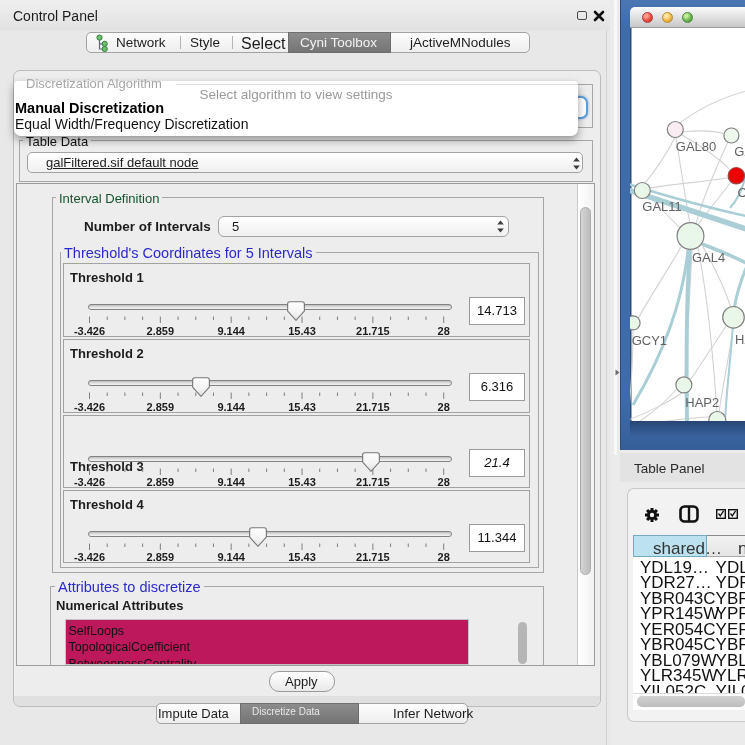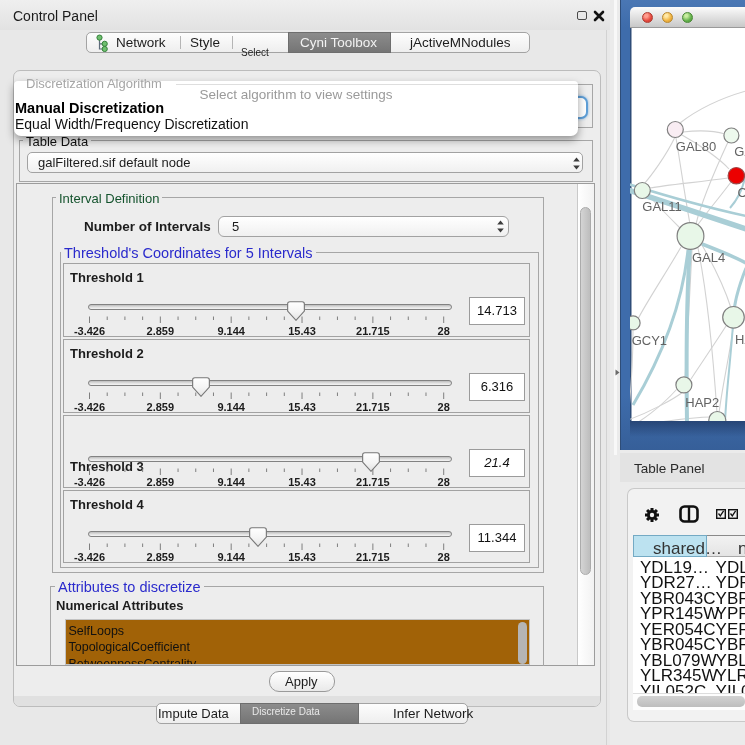--- a/index.html
+++ b/index.html
@@ -37,33 +37,33 @@
 <div class="abs" style="left:180px;top:36px;width:1px;height:13px;background:#b5b5b5;"></div>
 <div class="abs" style="left:232px;top:36px;width:1px;height:13px;background:#b5b5b5;"></div>
 <svg class="abs" style="left:96px;top:33px;" width="13" height="19" viewBox="0 0 13 19">
  <path d="M3.5,5 L3.5,16.5 M3.5,10.8 L8,10.8 M3.5,16 L8,16" stroke="#5d6b7a" stroke-width="1.2" fill="none"></path>
  <circle cx="3.5" cy="4.6" r="2.6" fill="#6fbf6f" stroke="#34813a" stroke-width="1"></circle>
  <circle cx="8.7" cy="10.8" r="2.6" fill="#6fbf6f" stroke="#34813a" stroke-width="1"></circle>
  <circle cx="8.7" cy="16" r="2.6" fill="#6fbf6f" stroke="#34813a" stroke-width="1"></circle>
 </svg>
 <div class="abs" style="left:116px;top:35px;font-size:13.5px;color:#1c1c1c;">Network</div>
 <div class="abs" style="left:190px;top:35px;font-size:13.5px;color:#1c1c1c;">Style</div>
-<div class="abs" style="left:241px;top:35px;font-size:10px;color:#1c1c1c;margin-top:12px;">Select</div>
+<div class="abs" style="left:241px;top:35px;font-size:16px;color:#1c1c1c;">Select</div>
 <div class="abs" style="left:300px;top:35px;font-size:13.5px;color:#f2f2f2;">Cyni Toolbox</div>
 <div class="abs" style="left:402px;top:35px;font-size:13.5px;color:#1c1c1c;padding-left:8px;">jActiveMNodules</div>
 
 <div class="abs etch" style="left:19px;top:84px;width:572px;height:42px;"></div>
 <div class="gtitle" style="left:23px;top:76px;color:#a6a6a6;z-index:22;background:transparent;">Discretization Algorithm</div>
 <div class="abs" style="left:176px;top:84px;width:402px;height:1px;background:#dedede;z-index:22;"></div>
 <div class="abs" style="left:570px;top:96px;width:18px;height:23px;background:#fff;border:2px solid #5e9ed6;border-radius:0 7px 7px 0;box-sizing:border-box;box-shadow:0 0 3px #7fb0dd;"></div>
 
 <div class="abs etch" style="left:19px;top:140px;width:572px;height:40px;"></div>
 <div class="gtitle" style="left:23px;top:134px;color:#111;">Table Data</div>
 <div class="abs" style="left:27px;top:152px;width:556px;height:21px;background:linear-gradient(#ffffff,#f0f0f0);border:1px solid #a2a2a2;border-radius:5px;box-sizing:border-box;"></div>
-<div class="abs t13" style="left:38px;top:155px;">galFiltered.sif default node</div>
+<div class="abs t13" style="left:46px;top:155px;text-decoration:underline;">galFiltered.sif default node</div>
 <svg class="abs" style="left:572px;top:157px;" width="9" height="13" viewBox="0 0 9 13">
  <path d="M4.5,0.5 L7.8,4.6 L1.2,4.6 Z" fill="#3c3c3c"></path>
  <path d="M4.5,12.5 L7.8,8.4 L1.2,8.4 Z" fill="#3c3c3c"></path>
 </svg>
 
 <div class="abs" style="left:14px;top:81px;width:564px;height:55px;background:#fff;border-radius:4px 4px 7px 7px;box-shadow:0 4px 9px rgba(0,0,0,0.38);z-index:20;"></div>
 <div class="abs" style="left:14px;top:87px;width:564px;height:14px;font-size:13.5px;color:#9a9a9a;text-align:center;z-index:21;">Select algorithm to view settings</div>
 <div class="abs b" style="left:15px;top:100px;font-size:14.5px;color:#000;z-index:21;white-space:nowrap;">Manual Discretization</div>
 <div class="abs" style="left:15px;top:116px;font-size:14px;color:#111;z-index:21;white-space:nowrap;">Equal Width/Frequency Discretization</div>
 
@@ -266,21 +266,21 @@
         <stop offset="0.55" stop-color="#f4f4f4"></stop>
         <stop offset="1" stop-color="#e2e2e2"></stop>
       </linearGradient>
     </defs>
   </svg>
 <div class="vbox" style="left:469px;top:523.5px;">11.344</div>
 
 <div class="abs etch" style="left:50px;top:586px;width:492px;height:79px;border-bottom:none;"></div>
 <div class="gtitle" style="left:55px;top:579px;color:#2a2acc;font-size:14.5px;">Attributes to discretize</div>
 <div class="abs t13 b" style="left:56px;top:598px;">Numerical Attributes</div>
-<div class="abs" style="left:65px;top:619px;width:465px;height:46px;background:#a16207;border:1px solid #c3c3c3;box-sizing:border-box;overflow:hidden;">
+<div class="abs" style="left:65px;top:619px;width:404px;height:46px;background:#be185d;border:1px solid #c3c3c3;box-sizing:border-box;overflow:hidden;">
   <div style="position:absolute;left:2.5px;top:2.5px;font-size:12.5px;color:#111;line-height:16.5px;">SelfLoops<br>TopologicalCoefficient<br>BetweennessCentrality</div>
 </div>
 <div class="abs" style="left:518px;top:622px;width:9px;height:42px;background:#b5b5b5;border-radius:5px;"></div>
 
 <div class="abs" style="left:269px;top:671px;width:66px;height:21px;background:linear-gradient(#ffffff,#e9e9e9);border:1px solid #9a9a9a;border-radius:10px;box-sizing:border-box;"></div>
 <div class="abs t13" style="left:285px;top:674px;">Apply</div>
 
 <div class="abs" style="left:156px;top:703px;width:312px;height:21px;background:linear-gradient(#fdfdfd,#eee);border:1px solid #a3a3a3;border-radius:5px;box-sizing:border-box;"></div>
 <div class="abs" style="left:240px;top:703px;width:119px;height:21px;background:linear-gradient(#8c8c8c,#757575);border:1px solid #6e6e6e;box-sizing:border-box;"></div>
 <div class="abs" style="left:158px;top:706px;font-size:13px;color:#1c1c1c;">Impute Data</div>

